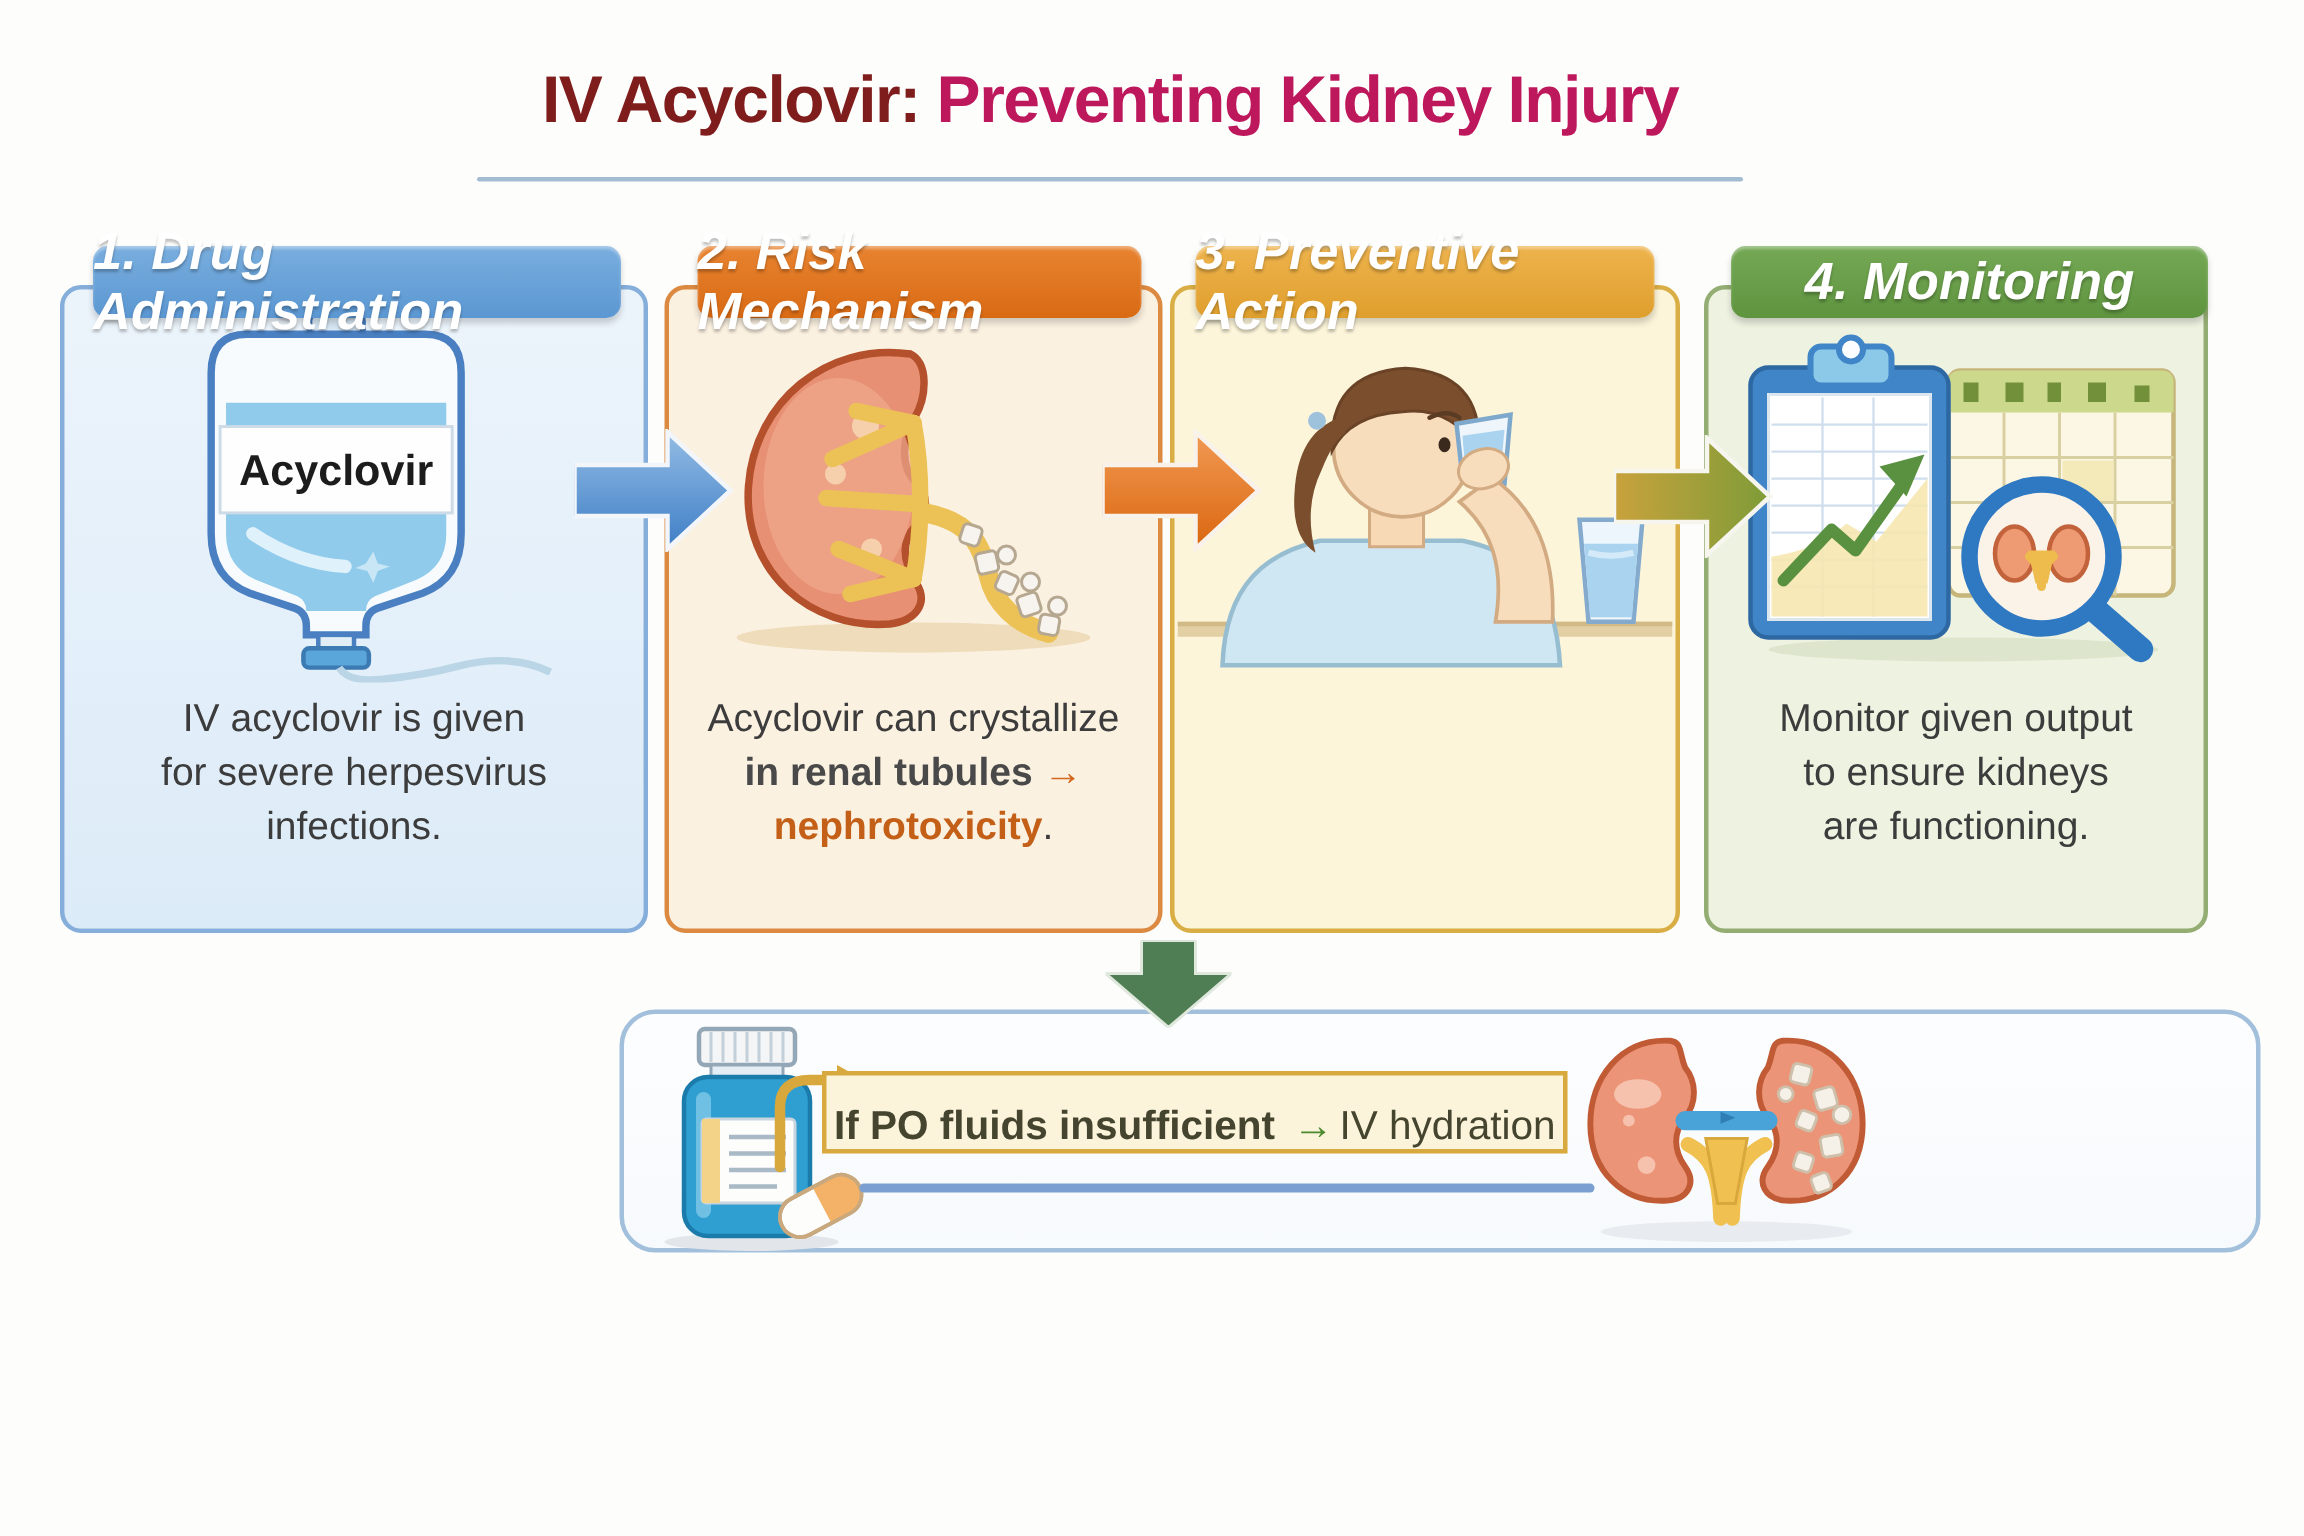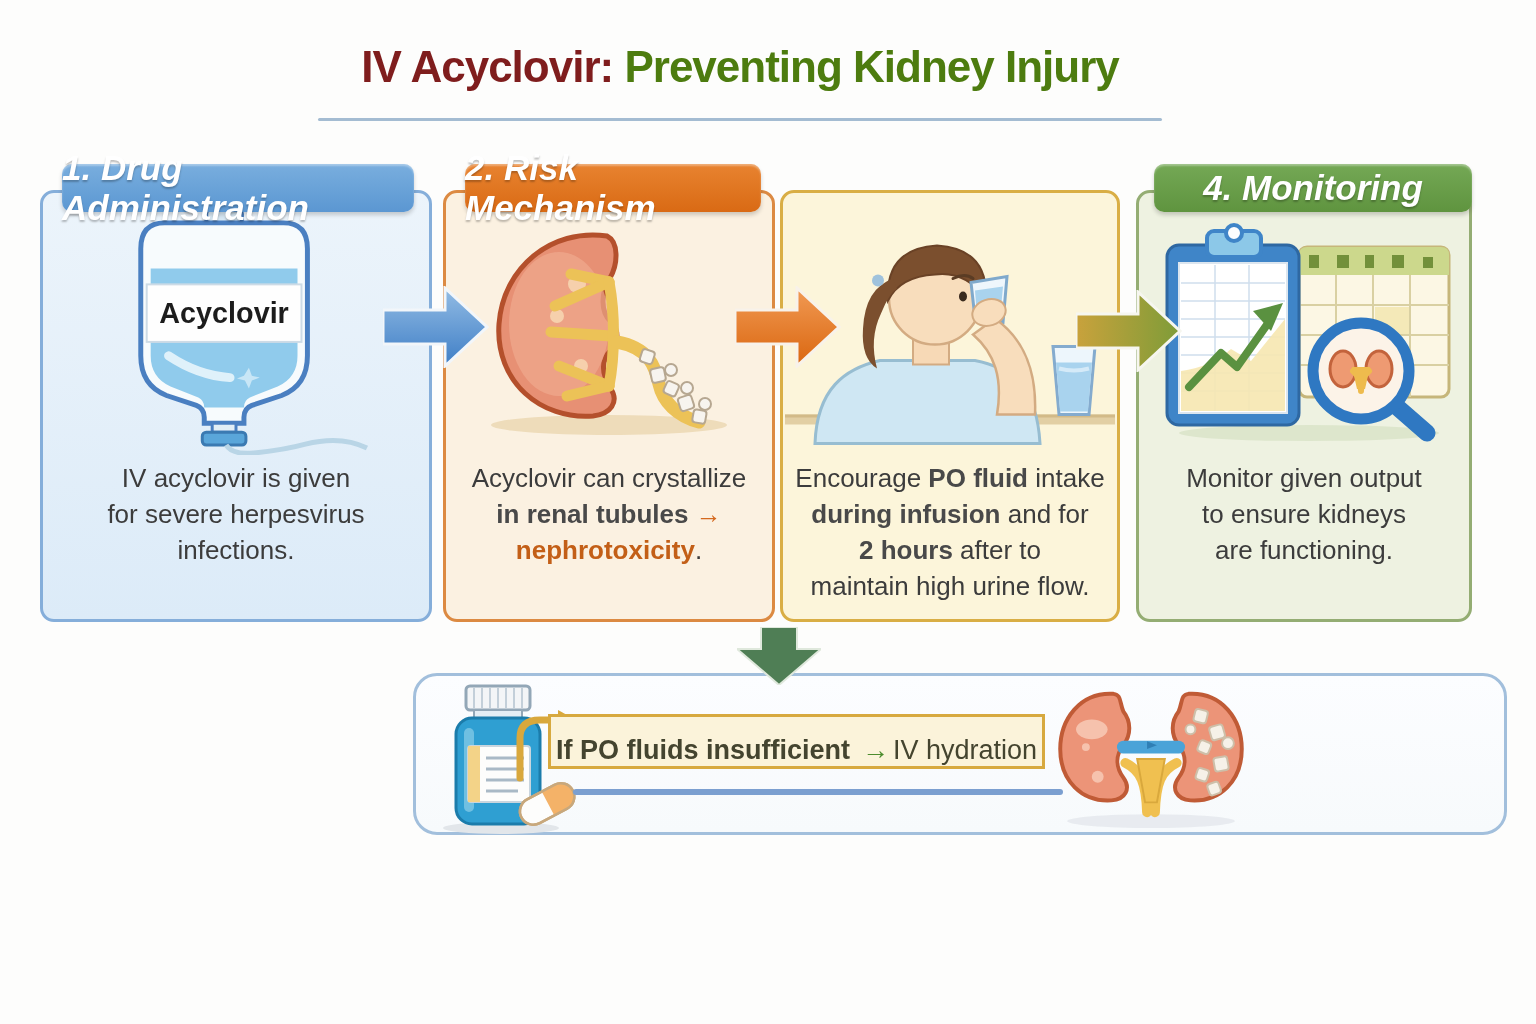--- a/index.html
+++ b/index.html
@@ -2,21 +2,21 @@
 <html><head>
 <meta charset="utf-8">
 <style>
   html,body{margin:0;padding:0;background:#ffffff;}
   .page{position:relative;width:1536px;height:1024px;background:#fdfdfc;
         font-family:"Liberation Sans", sans-serif;overflow:hidden;}
   
   .title{position:absolute;top:42px;left:0;width:1480px;text-align:center;
          font-size:44px;font-weight:bold;letter-spacing:-1px;white-space:nowrap;}
   .title .t-blue{color:#7f1d1d;}
-  .title .t-green{color:#4d7c0f;}
+  .title .t-green{color:#be185d;}
   .title-underline{position:absolute;top:118px;left:318px;width:844px;height:3px;
          background:#a4bcd2;border-radius:2px;}
   
   .panel{position:absolute;top:190px;height:432px;border-radius:14px;
          border:3px solid;box-sizing:border-box;}
   .panel-1{left:40px;width:392px;background:linear-gradient(180deg,#ecf4fb,#dcebf8);border-color:#85aeda;}
   .panel-2{left:443px;width:332px;background:#fbf1e1;border-color:#dc8a42;}
   .panel-3{left:780px;width:340px;background:#fcf5da;border-color:#d9ae45;}
   .panel-4{left:1136px;width:336px;background:#eef2e1;border-color:#94ad73;}
   .panel-header{position:absolute;top:164px;height:48px;border-radius:10px;color:#ffffff;
@@ -61,20 +61,21 @@
 
 <div class="page">
 
   <div class="title">
     <span class="t-blue">IV Acyclovir:</span><span class="t-green"> Preventing Kidney Injury</span>
   </div>
   <div class="title-underline"></div>
 
   <div class="panel-header ph-1">1. Drug Administration</div>
   <div class="panel-header ph-2">2. Risk Mechanism</div>
+  <div class="panel-header ph-3">3. Preventive Action</div>
   <div class="panel-header ph-4">4. Monitoring</div>
 
   <div class="panel panel-2">
     <div class="panel-art">
       <svg width="300" height="225" viewBox="0 0 300 215">
         <ellipse cx="150" cy="201" rx="118" ry="10" fill="#eedcba"></ellipse>
         <path d="M148,12 C92,4 44,44 40,100 C36,158 82,196 134,192 C152,190 160,178 152,165 C142,149 142,136 152,126 C160,118 160,106 152,98 C141,88 142,68 151,54 C159,40 160,18 148,12 Z" fill="#e79074" stroke="#b4502c" stroke-width="5"></path>
         <ellipse cx="100" cy="100" rx="50" ry="72" fill="#f0a98e" opacity="0.7"></ellipse>
         <circle cx="118" cy="60" r="9" fill="#f6d0ac"></circle>
           <circle cx="98" cy="92" r="7" fill="#f6d0ac"></circle>
@@ -144,26 +145,20 @@
         <ellipse cx="178" cy="78" rx="4" ry="5" fill="#3a2a1e"></ellipse>
         <path d="M168,60 q12,-6 20,0" stroke="#5a3c24" stroke-width="3" fill="none" stroke-linecap="round"></path>
         <polygon points="186,64 222,58 218,104 190,100" fill="#eef6fc" stroke="#7fa9cc" stroke-width="3"></polygon>
         <polygon points="190,72 218,68 215,100 192,97" fill="#a9d3ee"></polygon>
         <path d="M250,196 C252,150 238,120 210,100 L188,116 C210,135 218,160 212,196 Z" fill="#f8ddbc" stroke="#d3ab82" stroke-width="2.5"></path>
         <ellipse cx="204" cy="94" rx="17" ry="13" fill="#f8ddbc" stroke="#d3ab82" stroke-width="2" transform="rotate(-18 204 94)"></ellipse>
         <polygon points="268,128 310,128 304,196 274,196" fill="#edf6fc" stroke="#84abce" stroke-width="3"></polygon>
         <polygon points="271,144 307,144 303,193 275,193" fill="#a9d3ee"></polygon>
         <path d="M274,150 q15,4 30,0" stroke="#d5eaf8" stroke-width="4" fill="none"></path>
       </svg>
-    </div>
-    <div class="panel-text">
-      <span>Encourage </span><span class="b">PO fluid</span><span> intake</span><br>
-      <span class="b">during infusion</span><span> and for</span><br>
-      <span class="b">2 hours</span><span> after to</span><br>
-      <span>maintain high urine flow.</span>
     </div>
   </div>
 
   <div class="panel panel-4">
     <div class="panel-art">
       <svg width="310" height="225" viewBox="0 0 310 225">
         <ellipse cx="160" cy="214" rx="130" ry="8" fill="#dde6cc"></ellipse>
         <rect x="150" y="28" width="150" height="150" rx="8" fill="#fcf7e4" stroke="#c6b67a" stroke-width="3"></rect>
         <path d="M150,56 V36 Q150,28 158,28 H292 Q300,28 300,36 V56 Z" fill="#ccd88c"></path>
         <g fill="#72903a">

